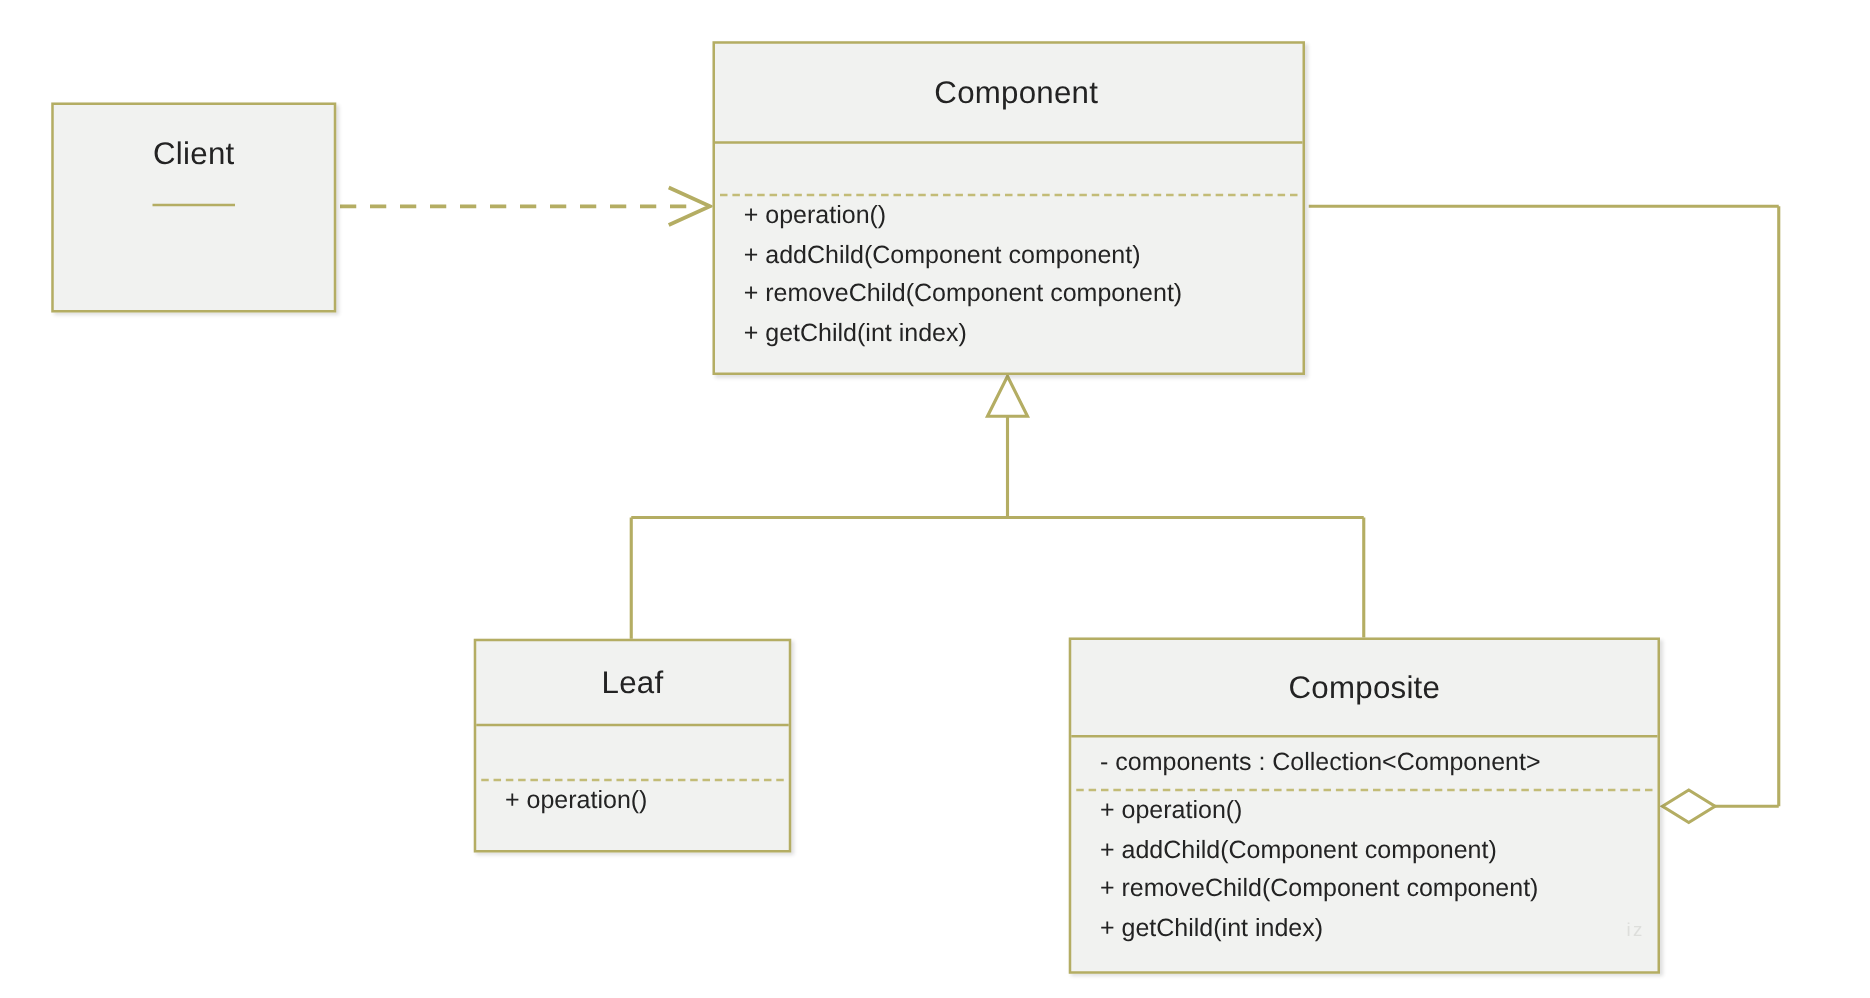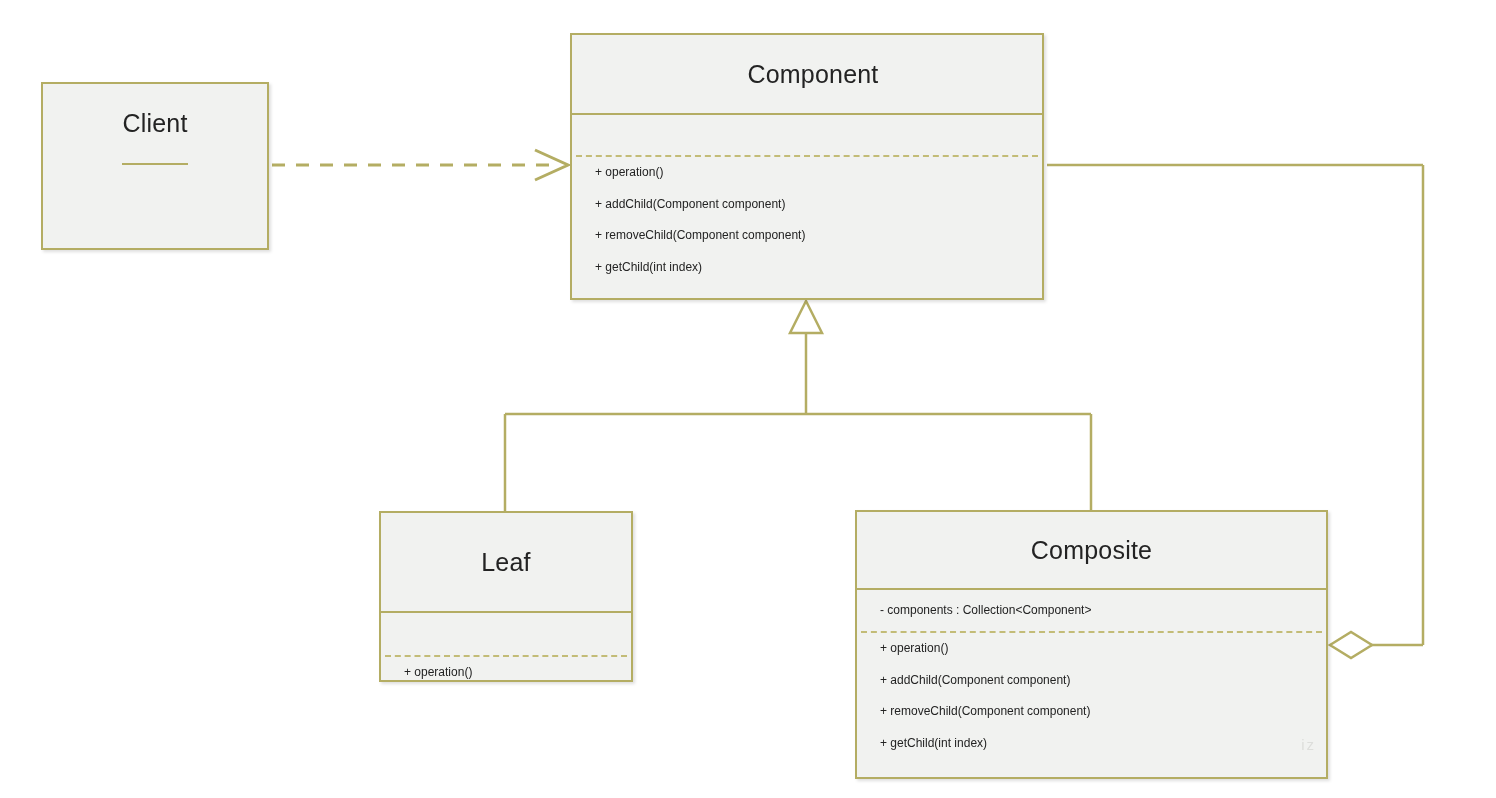--- a/index.html
+++ b/index.html
@@ -59,21 +59,21 @@
     padding: 0;
   }
   .uml-attr-list,
   .uml-method-list {
     list-style: none;
     margin: 0;
     padding: 0;
   }
   .uml-member {
     color: #232323;
-    font-size: 12px;
+    font-size: 20px;
     line-height: 31.5px;
     white-space: nowrap;
     padding-left: 23px;
   }
   .uml-separator {
     border: 0;
     border-top: 2px dashed #c3bc77;
     margin: 0 4px;
     height: 0;
   }
@@ -143,21 +143,21 @@
       <ul class="uml-method-list">
         <li class="uml-member">+ operation()</li>
         <li class="uml-member">+ addChild(Component component)</li>
         <li class="uml-member">+ removeChild(Component component)</li>
         <li class="uml-member">+ getChild(int index)</li>
       </ul>
     </div>
   </div>
 
   <div class="uml-class" style="left:379px; top:511px; width:254px; height:171px;">
-    <div class="uml-title-compartment" style="height:100px;">
+    <div class="uml-title-compartment" style="height:68px;">
       <span class="uml-title">Leaf</span>
     </div>
     <div class="uml-body-compartment">
       <div class="uml-spacer" style="height:42px;"></div>
       <hr class="uml-separator">
       <ul class="uml-method-list">
         <li class="uml-member">+ operation()</li>
       </ul>
     </div>
   </div>

